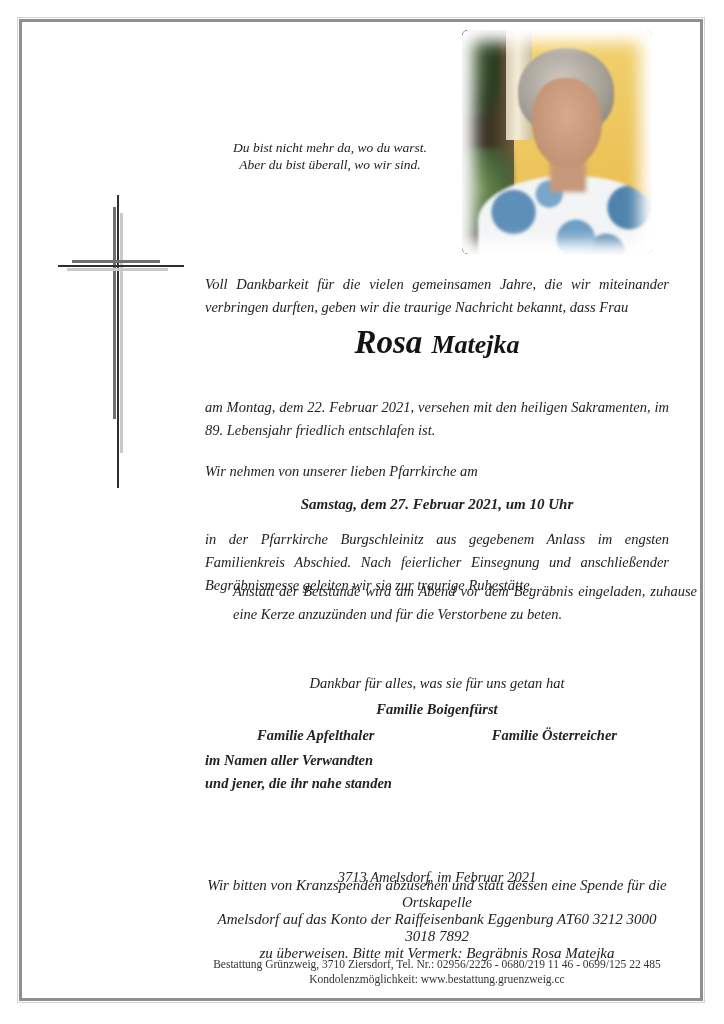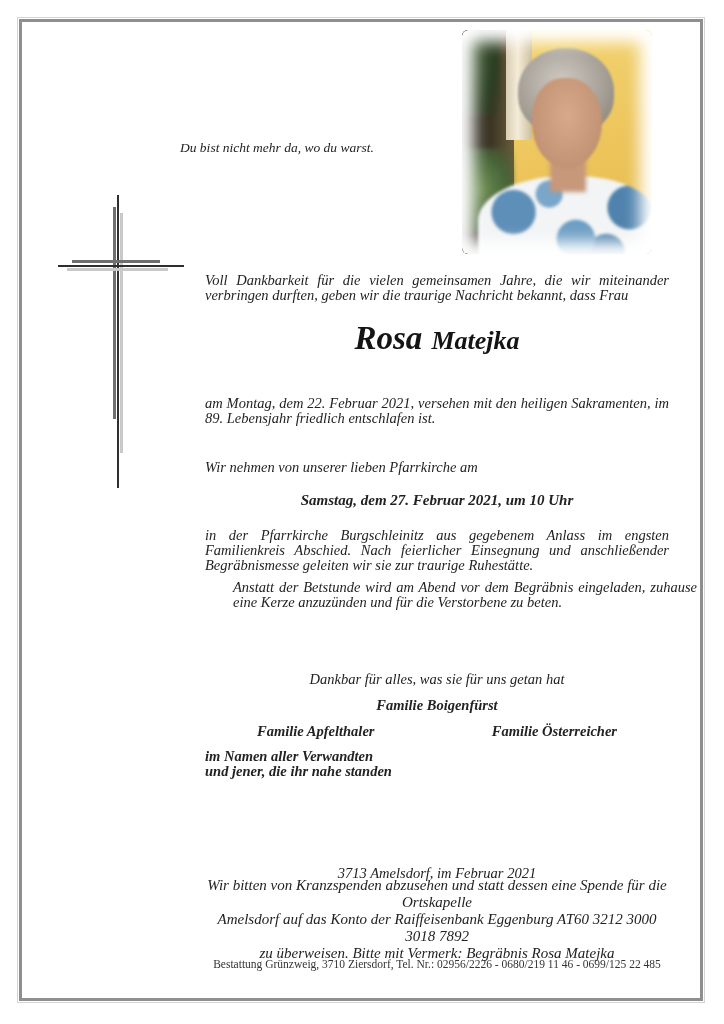--- a/index.html
+++ b/index.html
@@ -78,23 +78,23 @@
       radial-gradient(circle at 72% 85%, #4f83ad 0 12%, rgba(94,143,184,0) 13%),
       #f2f4f5;
     filter:blur(1.5px);
   }
   .photo .feather {
     position:absolute; left:0; top:0; right:0; bottom:0;
     box-shadow:inset 0 0 16px 12px #ffffff;
     border-radius:6px;
   }
   
-  .tb { position:absolute; font-style:italic; font-size:14.5px; line-height:15px; }
+  .tb { position:absolute; font-style:italic; font-size:14.5px; line-height:23px; }
   .col { left:205px; width:464px; }
-  .quote { left:180px; top:139px; width:300px; text-align:left; font-size:13.5px; line-height:17px; }
+  .quote { left:180px; top:139px; width:300px; text-align:center; font-size:13.5px; line-height:17px; }
   .intro { top:273px; text-align:justify; }
   .name-line { top:331px; text-align:center; font-weight:bold; color:#141414; }
   .name-first { font-size:33px; }
   .name-last  { font-size:26px; margin-left:9px;margin-top:19px; }
   .death-info { top:396px; text-align:justify; }
   .farewell-intro { top:460px; }
   .funeral-datetime { top:493px; text-align:center; font-weight:bold; font-size:15px; }
   .funeral-details { top:528px; text-align:justify; }
   .betstunde { top:580px; text-align:justify;margin-left:28px; }
   .gratitude { top:672px; text-align:center; }
@@ -126,20 +126,21 @@
   <div class="column"></div>
   <div class="blouse"></div>
   <div class="neck"></div>
   <div class="hair"></div>
   <div class="face"></div>
   <div class="feather"></div>
 </div>
 
 <div class="tb quote">
   <div>Du bist nicht mehr da, wo du warst.</div>
+  <div>Aber du bist überall, wo wir sind.</div>
 </div>
 
 <div class="tb col intro">Voll Dankbarkeit für die vielen gemeinsamen Jahre, die wir miteinander verbringen durften, geben wir die traurige Nachricht bekannt, dass Frau</div>
 
 <div class="tb col name-line">
   <span class="name-first">Rosa</span><span class="name-last">Matejka</span>
 </div>
 
 <div class="tb col death-info">am Montag, dem 22. Februar 2021, versehen mit den heiligen Sakramenten, im 89. Lebensjahr friedlich entschlafen ist.</div>
 
@@ -168,13 +169,14 @@
 <div class="tb col place-date">3713 Amelsdorf, im Februar 2021</div>
 
 <div class="tb col donation">
   <div>Wir bitten von Kranzspenden abzusehen und statt dessen eine Spende für die Ortskapelle</div>
   <div>Amelsdorf auf das Konto der Raiffeisenbank Eggenburg AT60 3212 3000 3018 7892</div>
   <div>zu überweisen. Bitte mit Vermerk: Begräbnis Rosa Matejka</div>
 </div>
 
 <div class="tb footer">
   <div>Bestattung Grünzweig,  3710 Ziersdorf, Tel. Nr.: 02956/2226  -  0680/219 11 46  -  0699/125 22 485</div>
+  <div>Kondolenzmöglichkeit: www.bestattung.gruenzweig.cc</div>
 </div>
 
 </body></html>

